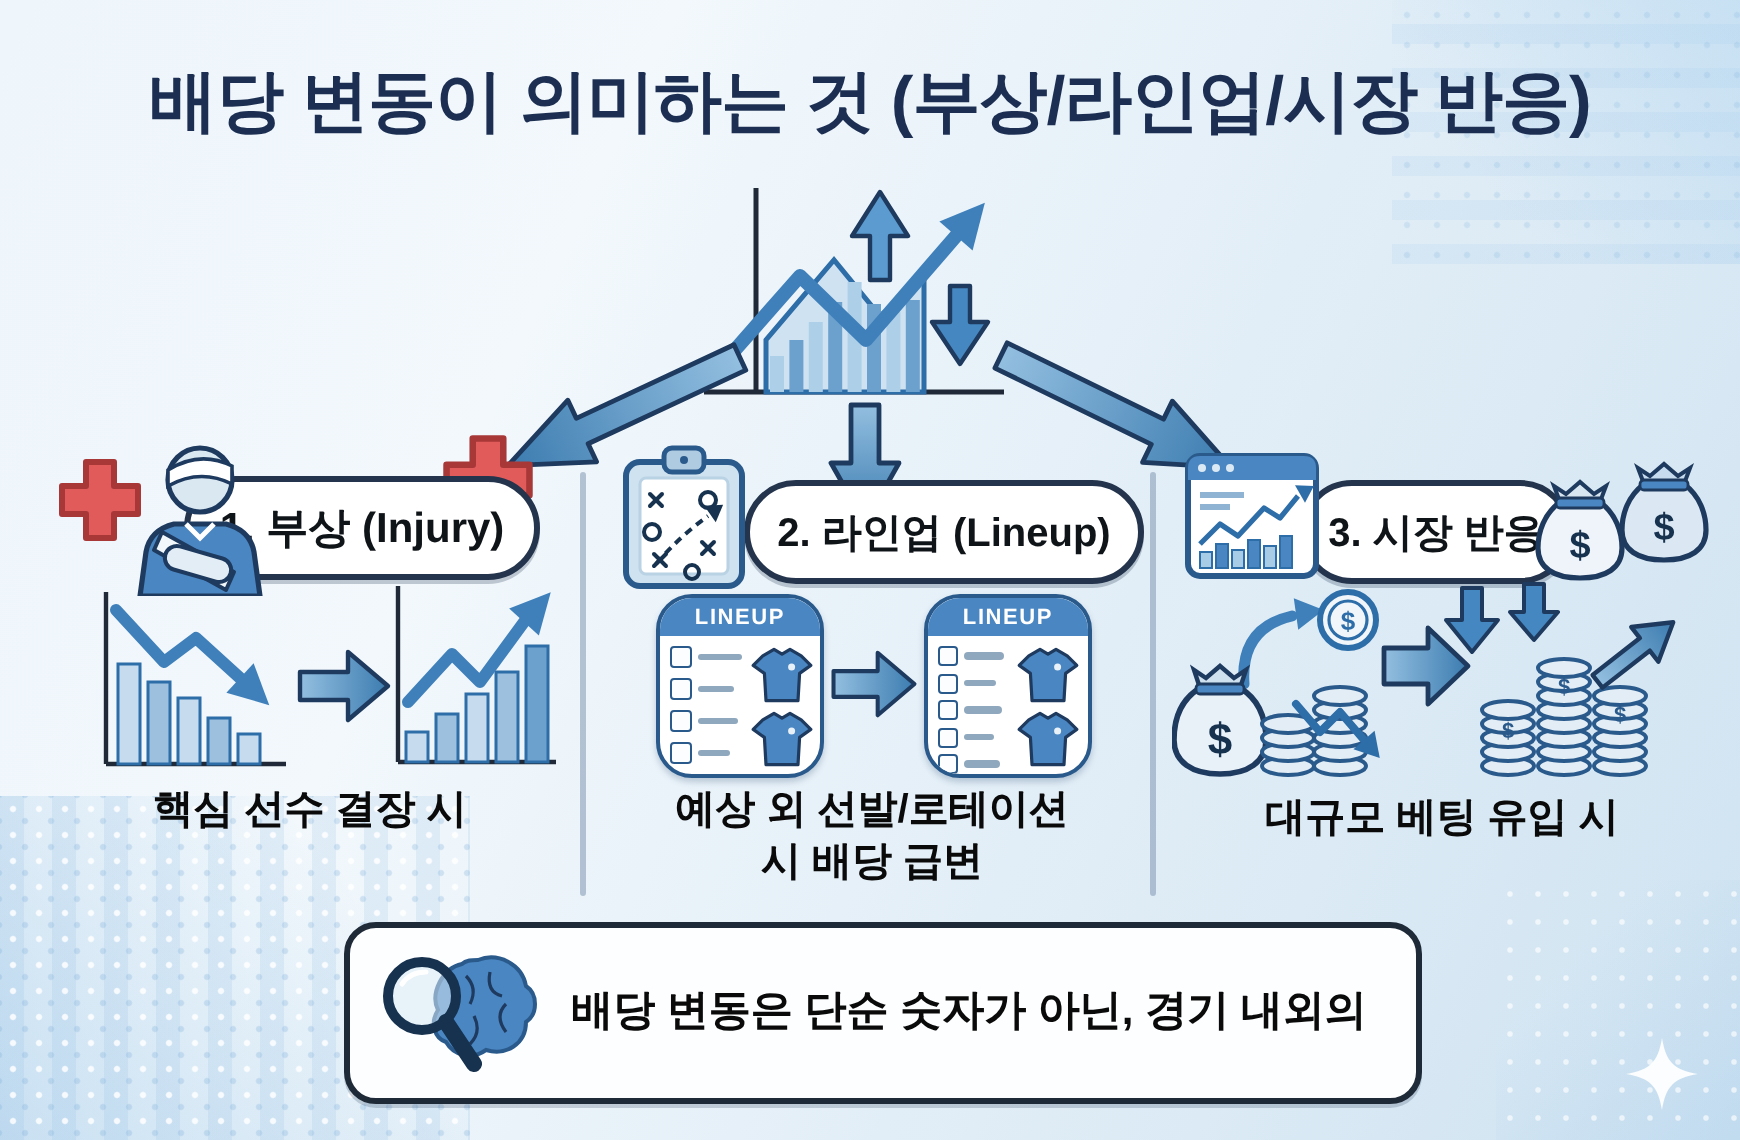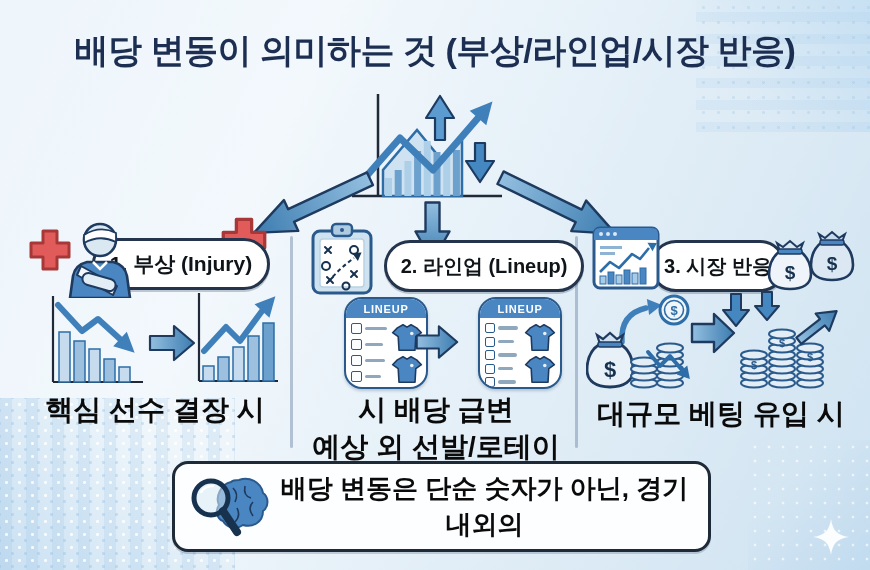--- a/index.html
+++ b/index.html
@@ -21,36 +21,36 @@
       linear-gradient(230deg,rgba(170,210,240,0.40),rgba(235,245,252,0) 72%);}
   .decor-br{left:748px;top:440px;width:122px;height:130px;
     background:
       radial-gradient(circle,rgba(255,255,255,0.65) 1.1px,transparent 1.7px) 0 0/14px 14px,
       linear-gradient(315deg,rgba(160,200,235,0.30),rgba(235,245,252,0) 70%);}
   .title{left:0;top:28px;width:870px;text-align:center;font-size:34px;font-weight:800;
     color:#1c2f52;letter-spacing:-0.5px;white-space:nowrap;}
   .pill{display:flex;align-items:center;justify-content:center;background:#ffffff;
     border:3px solid #24344c;border-radius:28px;font-weight:800;color:#0f1419;
     box-shadow:0 2px 0 rgba(30,50,80,0.25);white-space:nowrap;}
-  .caption{font-size:28px;font-weight:800;color:#0a0a0a;text-align:center;line-height:1.32;}
+  .caption{font-size:20px;font-weight:800;color:#0a0a0a;text-align:center;line-height:1.32;}
   .divider{width:2.5px;background:rgba(130,152,178,0.55);border-radius:2px;}
   .card{background:#ffffff;border:2.5px solid #2a5a8c;border-radius:18px;overflow:hidden;
-    box-shadow:0 2px 3px rgba(40,70,110,0.25);margin-left:16px;}
+    box-shadow:0 2px 3px rgba(40,70,110,0.25);}
   .card-head{height:19px;background:#4a86c2;color:#ffffff;display:flex;align-items:center;
     justify-content:center;font-size:11px;font-weight:800;letter-spacing:0.8px;}
   .card-body{display:flex;padding:5px 4px 4px 5px;gap:4px;}
   .chk-col{display:flex;flex-direction:column;gap:5px;flex:1;}
   .chk-row{display:flex;align-items:center;gap:3px;}
   .chk-box{width:9px;height:9px;border:1.8px solid #2a5a8c;border-radius:2px;background:#fbfdfe;}
   .chk-line{height:3.5px;background:#8fa8bd;border-radius:2px;}
   .jersey-col{display:flex;flex-direction:column;gap:3px;align-items:center;}
   .footer-box{left:172px;top:461px;width:533px;height:85px;background:#fdfeff;
     border:3.5px solid #1f2a38;border-radius:16px;display:flex;align-items:center;
     box-shadow:0 2px 0 rgba(30,50,80,0.2);}
-  .footer-text{flex:1;text-align:center;font-size:26px;font-weight:800;color:#0a0a0a;line-height:1.35;
+  .footer-text{flex:1;text-align:center;font-size:21px;font-weight:800;color:#0a0a0a;line-height:1.35;
     padding-right:10px;}
 </style>
 </head>
 <body>
 
 <div id="stage">
 
   <div class="decor decor-bl"></div>
   <div class="decor decor-tr"></div>
   <div class="decor decor-br"></div>
@@ -164,21 +164,21 @@
     <rect x="69" y="34" width="11" height="58" fill="#6ca0cd" stroke="#2d6da8" stroke-width="1.5"></rect>
     <polyline points="10,62 32,38 46,52 68,22" fill="none" stroke="#3f80bb" stroke-width="6" stroke-linecap="round" stroke-linejoin="round"></polyline>
     <g transform="translate(68,22) rotate(-48)">
         <path d="M20,0 L0,-10 L0,10 Z" fill="#3f80bb"></path>
       </g>
   </svg>
   <div class="abs caption" style="left:30px;top:392px;width:250px;">
     <div>핵심 선수 결장 시</div>
   </div>
 
-  <div class="abs pill" style="left:384px;top:240px;width:194px;height:46px;font-size:20px;">
+  <div class="abs pill" style="left:372px;top:240px;width:194px;height:46px;font-size:20px;">
     <span>2. 라인업 (Lineup)</span>
   </div>
   <svg class="abs" style="left:310px;top:222px;" width="64" height="74" viewBox="0 0 64 74">
     <rect x="3" y="9" width="58" height="62" rx="7" fill="#cfe2f0" stroke="#2a5a8c" stroke-width="3"></rect>
     <rect x="10" y="17" width="44" height="48" rx="3" fill="#ffffff" stroke="#b9d2e4" stroke-width="1.5"></rect>
     <rect x="22" y="2" width="20" height="12" rx="4" fill="#aecbe2" stroke="#2a5a8c" stroke-width="2.5"></rect>
     <circle cx="32" cy="8" r="2" fill="#2a5a8c"></circle>
     <g stroke="#16324f" stroke-width="2" stroke-linecap="round">
       <line x1="15" y1="25" x2="21" y2="31"></line>
         <line x1="21" y1="25" x2="15" y2="31"></line>
@@ -273,22 +273,22 @@
           <circle cx="26" cy="13" r="2.2" fill="#e8f1f8"></circle>
         </svg>
         <svg width="32" height="29" viewBox="0 0 40 36">
           <path d="M8,6 L15,2 L20,5 L25,2 L32,6 L38,12 L31,17 L30,34 L10,34 L9,17 L2,12 Z" fill="#4a86c2" stroke="#1e3a5f" stroke-width="2" stroke-linejoin="round"></path>
           <circle cx="26" cy="13" r="2.2" fill="#e8f1f8"></circle>
         </svg>
       </div>
     </div>
   </div>
   <div class="abs caption" style="left:300px;top:392px;width:272px;">
+    <div>예상 외 선발/로테이션</div>
     <div>시 배당 급변</div>
-    <div>예상 외 선발/로테이션</div>
   </div>
 
   <div class="abs pill" style="left:650px;top:240px;width:130px;height:46px;font-size:20px;">
     <span>3. 시장 반응</span>
   </div>
   <svg class="abs" style="left:592px;top:226px;" width="68" height="64" viewBox="0 0 68 64">
     <rect x="2" y="2" width="64" height="60" rx="6" fill="#ffffff" stroke="#2a5a8c" stroke-width="3"></rect>
     <path d="M2,8 Q2,2 8,2 L60,2 Q66,2 66,8 L66,14 L2,14 Z" fill="#4a86c2"></path>
     <circle cx="9" cy="8" r="2" fill="#dbe9f5"></circle>
       <circle cx="16" cy="8" r="2" fill="#dbe9f5"></circle>

